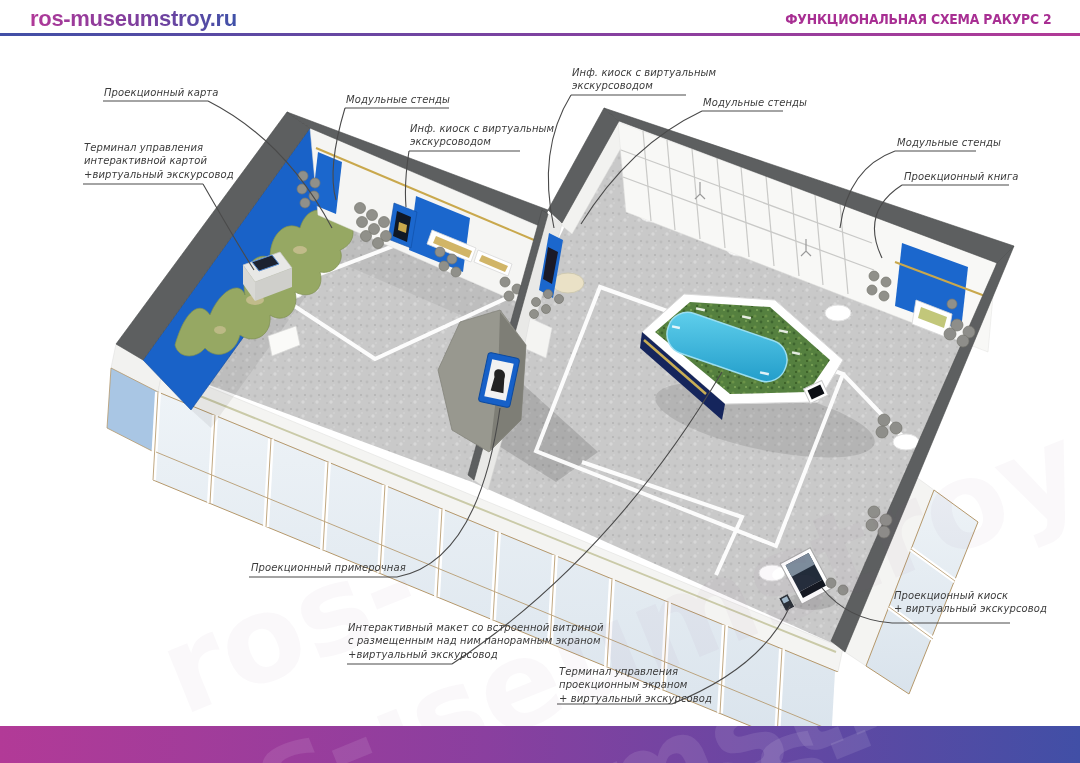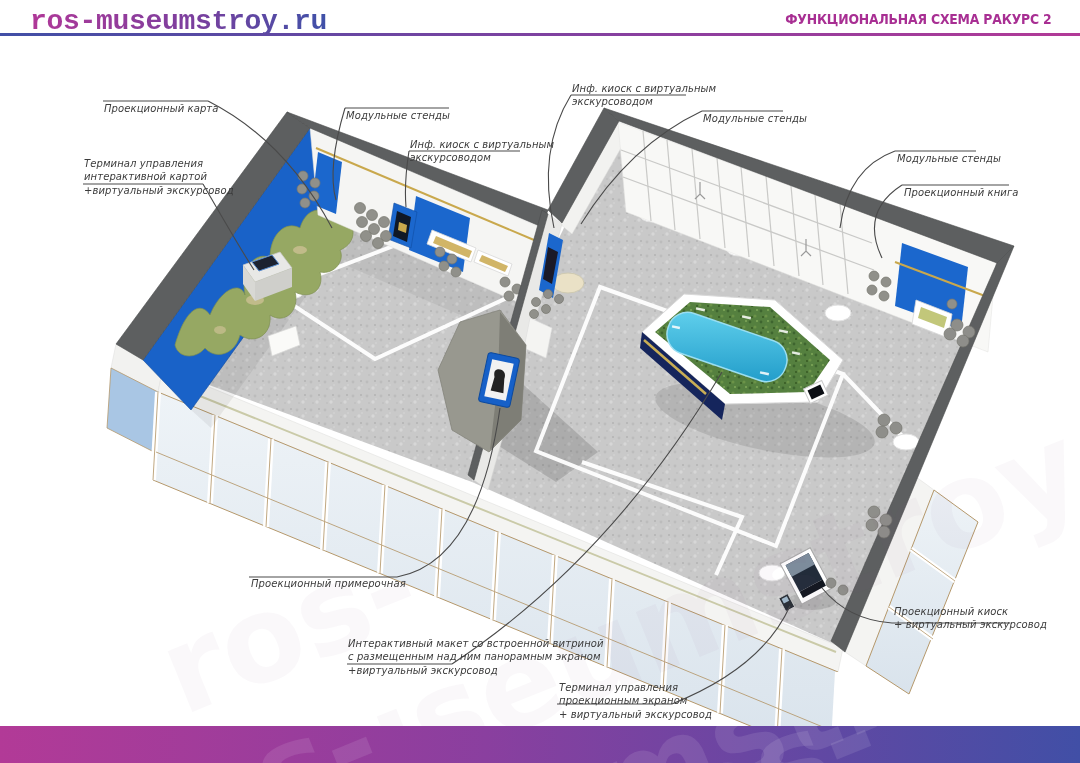--- a/index.html
+++ b/index.html
@@ -1,36 +1,36 @@
 <!DOCTYPE html>
 <html><head>
 <meta charset="utf-8">
 <style>
   html,body{margin:0;padding:0;background:#e9e9e9;}
   .page{position:relative;width:1080px;height:763px;background:#fff;overflow:hidden;
         font-family:"DejaVu Sans",sans-serif;margin:0 auto;}
   
   .hdr{position:absolute;left:0;top:0;width:1080px;height:40px;z-index:10;}
-  .site{position:absolute;left:30px;top:6px;font-size:28px;font-weight:bold;
+  .site{position:absolute;left:30px;top:6px;font-size:22px;font-weight:bold;
         background:linear-gradient(90deg,#b03898 0%,#7b3f9e 55%,#3f51a8 100%);
         -webkit-background-clip:text;background-clip:text;color:transparent;
-        font-family:Liberation Mono, monospace;letter-spacing:-0.3px;}
+        font-family:Liberation Sans, sans-serif;letter-spacing:-0.3px;}
   .title{position:absolute;right:28px;top:11px;font-size:13.5px;font-weight:800;color:#a82f93;
         letter-spacing:-0.2px;transform:scaleX(0.92);transform-origin:right center;}
   .rule{position:absolute;left:0;top:33px;width:1080px;height:3px;
         background:linear-gradient(90deg,#414fa6 0%,#8a3f9f 60%,#b23a97 100%);}
   
   .ftr{position:absolute;left:0;top:726px;width:1080px;height:37px;z-index:10;
         background:linear-gradient(90deg,#b23a97 0%,#8a3f9f 45%,#414fa6 100%);overflow:hidden;}
   
   .canvas{position:absolute;left:0;top:0;width:1080px;height:763px;}
   svg.scene{position:absolute;left:0;top:0;}
   
   .lbl{position:absolute;font:italic 10px "DejaVu Sans",sans-serif;color:#3b3b3b;
-       white-space:pre-line;line-height:1.34;letter-spacing:0.1px;z-index:5;margin-top:16px;}
+       white-space:pre-line;line-height:1.34;letter-spacing:0.1px;z-index:5;}
   
   .wm{position:absolute;font-size:120px;font-weight:bold;transform:rotate(-22deg);
       pointer-events:none;z-index:11;font-family:"DejaVu Sans",sans-serif;}
   .wm1{left:120px;top:585px;color:rgba(255,255,255,0.10);}
   .wm2{left:620px;top:580px;color:rgba(255,255,255,0.10);}
   .wm3{left:160px;top:430px;color:rgba(140,70,140,0.04);z-index:4;}
 </style>
 </head>
 <body>
 

